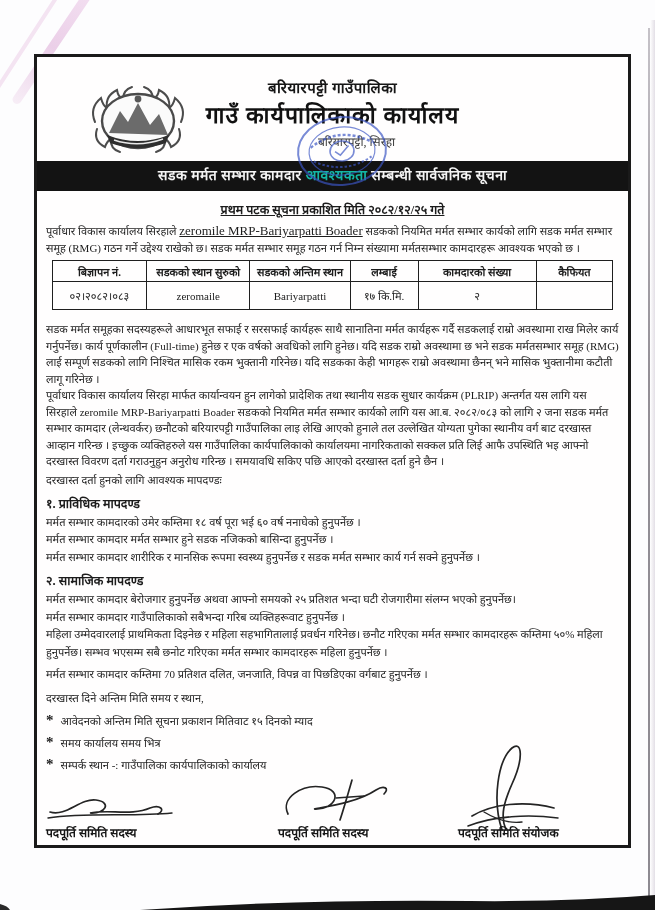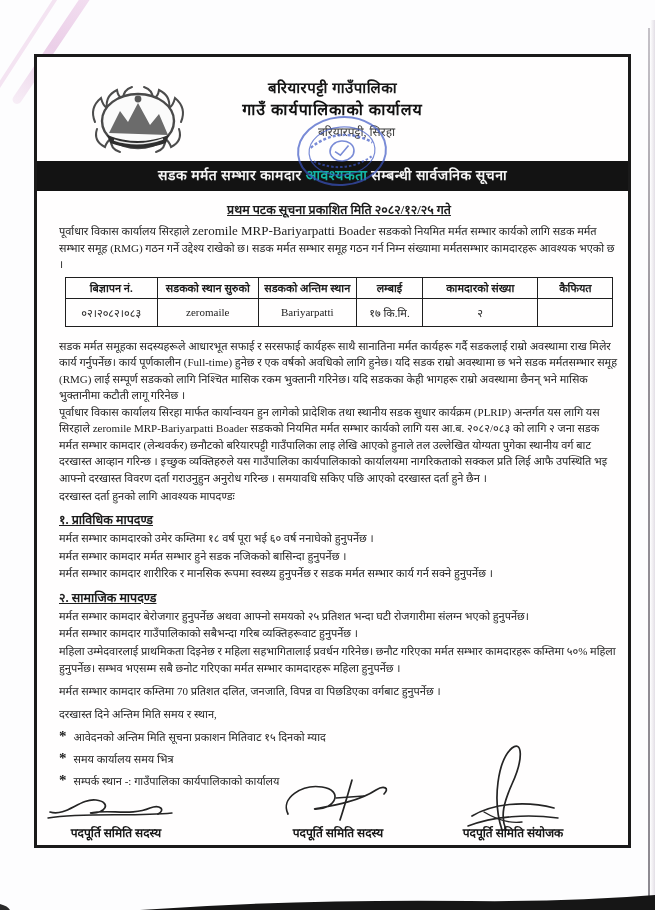--- a/index.html
+++ b/index.html
@@ -25,54 +25,54 @@
     background:linear-gradient(to right,#ffffff,#e3dfe6); }
   .edge-bottom { position:absolute; left:0; bottom:0; width:655px; height:20px; }
 
   
   .frame { position:absolute; left:22px; top:54px; width:591px; height:788px;
     border:3px solid #1a1a1a; background:#fffefe;margin-left:12px; }
 
   .hdr { position:relative; height:104px; text-align:center; }
   .emblem { position:absolute; left:50px; top:28px; width:102px; height:74px; }
   .muni { font-size:15px; font-weight:bold; color:#161616; padding-top:20px; letter-spacing:.5px; }
-  .office { font-size:16px; font-weight:bold; color:#111; margin-top:1px; letter-spacing:1px; }
+  .office { font-size:23px; font-weight:bold; color:#111; margin-top:1px; letter-spacing:1px; }
   .addr { font-size:12px; color:#3a3a3a; margin-top:3px; position:relative; z-index:1;padding-left:48px; }
   .stamp { position:absolute; left:258px; top:56px; width:94px; height:76px; opacity:.68;
     transform:rotate(-5deg); z-index:2; pointer-events:none; }
 
   .banner { height:30px; background:#131313; color:#f4f4f4; text-align:center;
     font-weight:bold; font-size:14px; line-height:30px; letter-spacing:.5px; }
   .banner .faded { color:#14b8a6; }
 
-  .bodytxt { padding:8px 9px 0 22px; font-size:11px; color:#1c1c1c; }
+  .bodytxt { padding:8px 9px 0 9px; font-size:11px; color:#1c1c1c; }
   .pubdate { text-align:center; font-weight:bold; font-size:12.5px;
     text-decoration:underline; margin:2px 0 5px 0; }
   .para { line-height:16.5px; text-align:left; }
-  .latin { font-family:"Liberation Serif",serif; font-size:13px; }
+  .latin { font-family:"Liberation Serif",serif; font-size:13px;text-decoration:underline; }
 
   table.vac { width:98%; margin:4px auto 0 auto; border-collapse:collapse; table-layout:fixed; }
   table.vac th, table.vac td { border:1.6px solid #1f1f1f; text-align:center;
     font-size:11px; padding:1px 2px; }
   table.vac th { font-weight:bold; height:18px; }
   table.vac td { height:25px; }
   td.lat { font-family:"Liberation Serif",serif; font-size:13.5px; }
 
   .gap12 { margin-top:11px; }
   .lead { margin-top:2px; line-height:17px; }
-  .sect-title { font-weight:bold; font-size:12.5px; text-decoration:underline; margin:6px 0 2px 0; }
+  .sect-title { font-weight:bold; font-size:12.5px; margin:6px 0 2px 0; }
   .item { line-height:17.5px; }
   .item.sp { margin-top:5px; }
 
   .deadline { margin-top:6px; line-height:17px; }
   .bullet { display:flex; gap:7px; margin-top:7px; line-height:15px; align-items:flex-start; }
   .star { font-size:15px; line-height:13px; font-weight:bold; }
 
   .sigs { position:absolute; left:9px; right:9px; bottom:4px; height:86px; }
-  .sig { position:absolute; bottom:0;text-align:center; }
+  .sig { position:absolute; bottom:0; }
   .sig .lbl { font-size:12px; font-weight:bold; color:#161616; white-space:nowrap; }
   .sig svg { display:block; }
   .sig1 { left:0; }
   .sig2 { left:232px; }
   .sig3 { left:412px; }
   .sig3 svg { margin-bottom:-14px; }
 </style>
 </head>
 <body>
 

